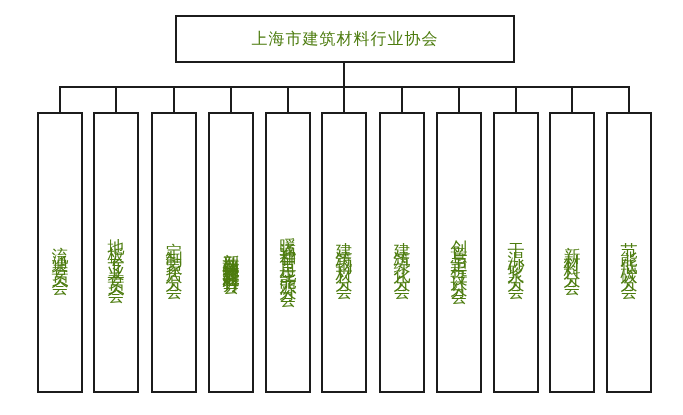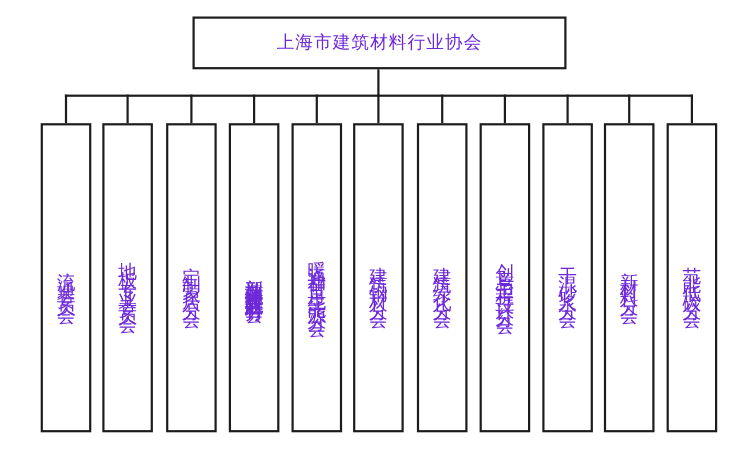--- a/index.html
+++ b/index.html
@@ -2,21 +2,21 @@
 <html><head>
 <meta charset="utf-8">
 <style>
   html, body { margin: 0; padding: 0; background: #ffffff; }
   .canvas {
     position: relative;
     width: 683px;
     height: 415px;
     background: #ffffff;
     font-family: "Liberation Serif", "DejaVu Serif", serif;
-    color: #6d28d9;
+    color: #4d7c0f;
     overflow: hidden;
   }
   
   .root-box {
     position: absolute;
     left: 175px; top: 15px;
     width: 340px; height: 48px;
     border: 2px solid #1c1c1c;
     box-sizing: border-box;
     display: flex; align-items: center; justify-content: center;

